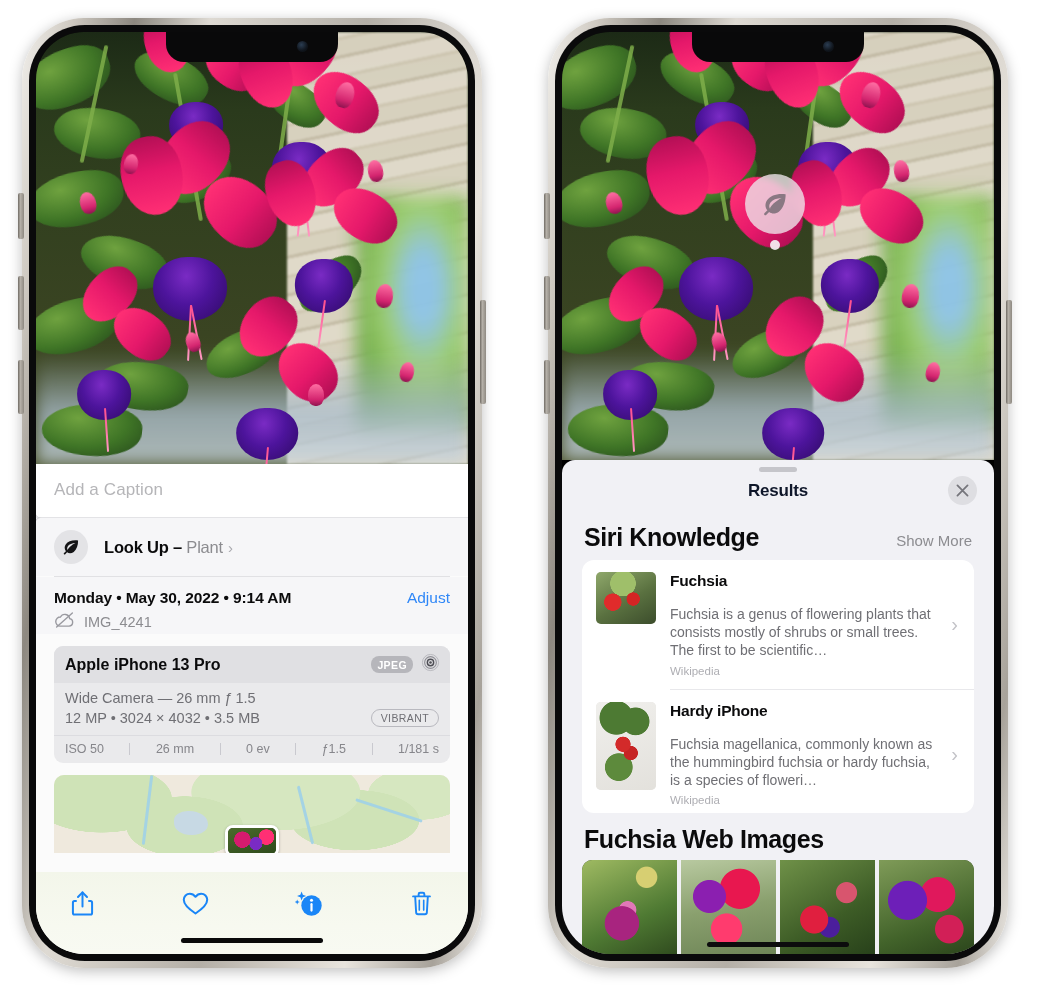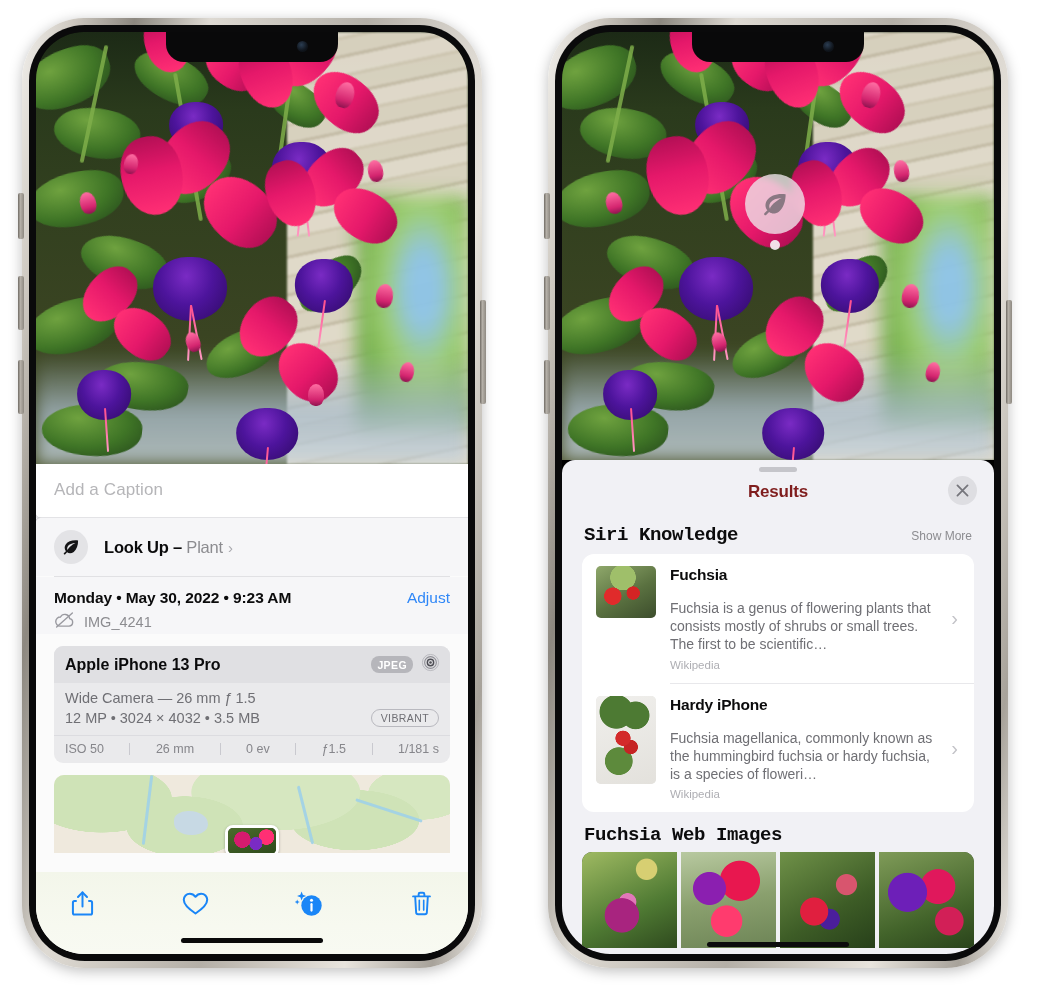--- a/index.html
+++ b/index.html
@@ -246,32 +246,32 @@
     border-radius: 13px 13px 0 0;
     display: flex; flex-direction: column;
     overflow: hidden;
   }
   .grabber { width: 38px; height: 5px; border-radius: 3px; background: #c5c5ca;
              margin: 7px auto 0 auto; }
   .res-head {
     position: relative; height: 40px;
     display: flex; align-items: center; justify-content: center;
   }
-  .res-title { font-size: 17px; font-weight: 700; color: #7f1d1d; letter-spacing: -.2px; }
+  .res-title { font-size: 17px; font-weight: 700; color: #0f172a; letter-spacing: -.2px; }
   .close-btn {
     position: absolute; right: 17px; top: 4px;
     width: 29px; height: 29px; border-radius: 50%;
     background: #dedee2; display: flex; align-items: center; justify-content: center;
   }
   .sec-head {
     display: flex; align-items: baseline; justify-content: space-between;
     padding: 12px 22px 8px 22px;
   }
-  .sec-title { font-size: 19px; font-weight: 700; color: #0b0b0c; letter-spacing: -.4px; font-family: Liberation Mono, monospace; }
-  .sec-more { font-size: 12px; color: #8c8c90; }
+  .sec-title { font-size: 25px; font-weight: 700; color: #0b0b0c; letter-spacing: -.4px; }
+  .sec-more { font-size: 15px; color: #8c8c90; }
   .kb-card {
     margin: 0 20px; background: #fff; border-radius: 12px; overflow: hidden;
   }
   .kb-row { display: flex; align-items: flex-start; padding: 12px 12px 12px 14px; }
   .kb-thumb {
     width: 60px; height: 52px; border-radius: 5px; flex: 0 0 auto;
     overflow: hidden; position: relative; background: #dedad1;
   }
   .kb-thumb.tall { height: 88px; background: #e8e7e4; }
   .kb-body { flex: 1 1 auto; padding: 0 8px 0 14px; min-width: 0; }
@@ -408,21 +408,21 @@
           </span>
           <span class="lookup-label">
             <span>Look Up – </span><span class="sub">Plant</span><span class="chev-sm">›</span>
           </span>
         </div>
 
         <div class="divider"></div>
 
         <div class="meta-block">
           <div class="meta-top">
-            <span class="meta-date">Monday • May 30, 2022 • 9:23 AM</span>
+            <span class="meta-date">Monday • May 30, 2022 • 9:14 AM</span>
             <span class="adjust-link">Adjust</span>
           </div>
           <div class="meta-file">
             <span>
               <svg width="21" height="16" viewBox="0 0 24 18" aria-hidden="true">
                 <path d="M7 16h10.2a4.3 4.3 0 0 0 .7-8.5A5.6 5.6 0 0 0 7.4 5.6 4.6 4.6 0 0 0 7 16z" fill="none" stroke="#9a9aa0" stroke-width="1.6"></path>
                 <line x1="3" y1="17" x2="21" y2="1" stroke="#9a9aa0" stroke-width="1.6" stroke-linecap="round"></line>
               </svg>
             </span>
             <span class="fname">IMG_4241</span>

